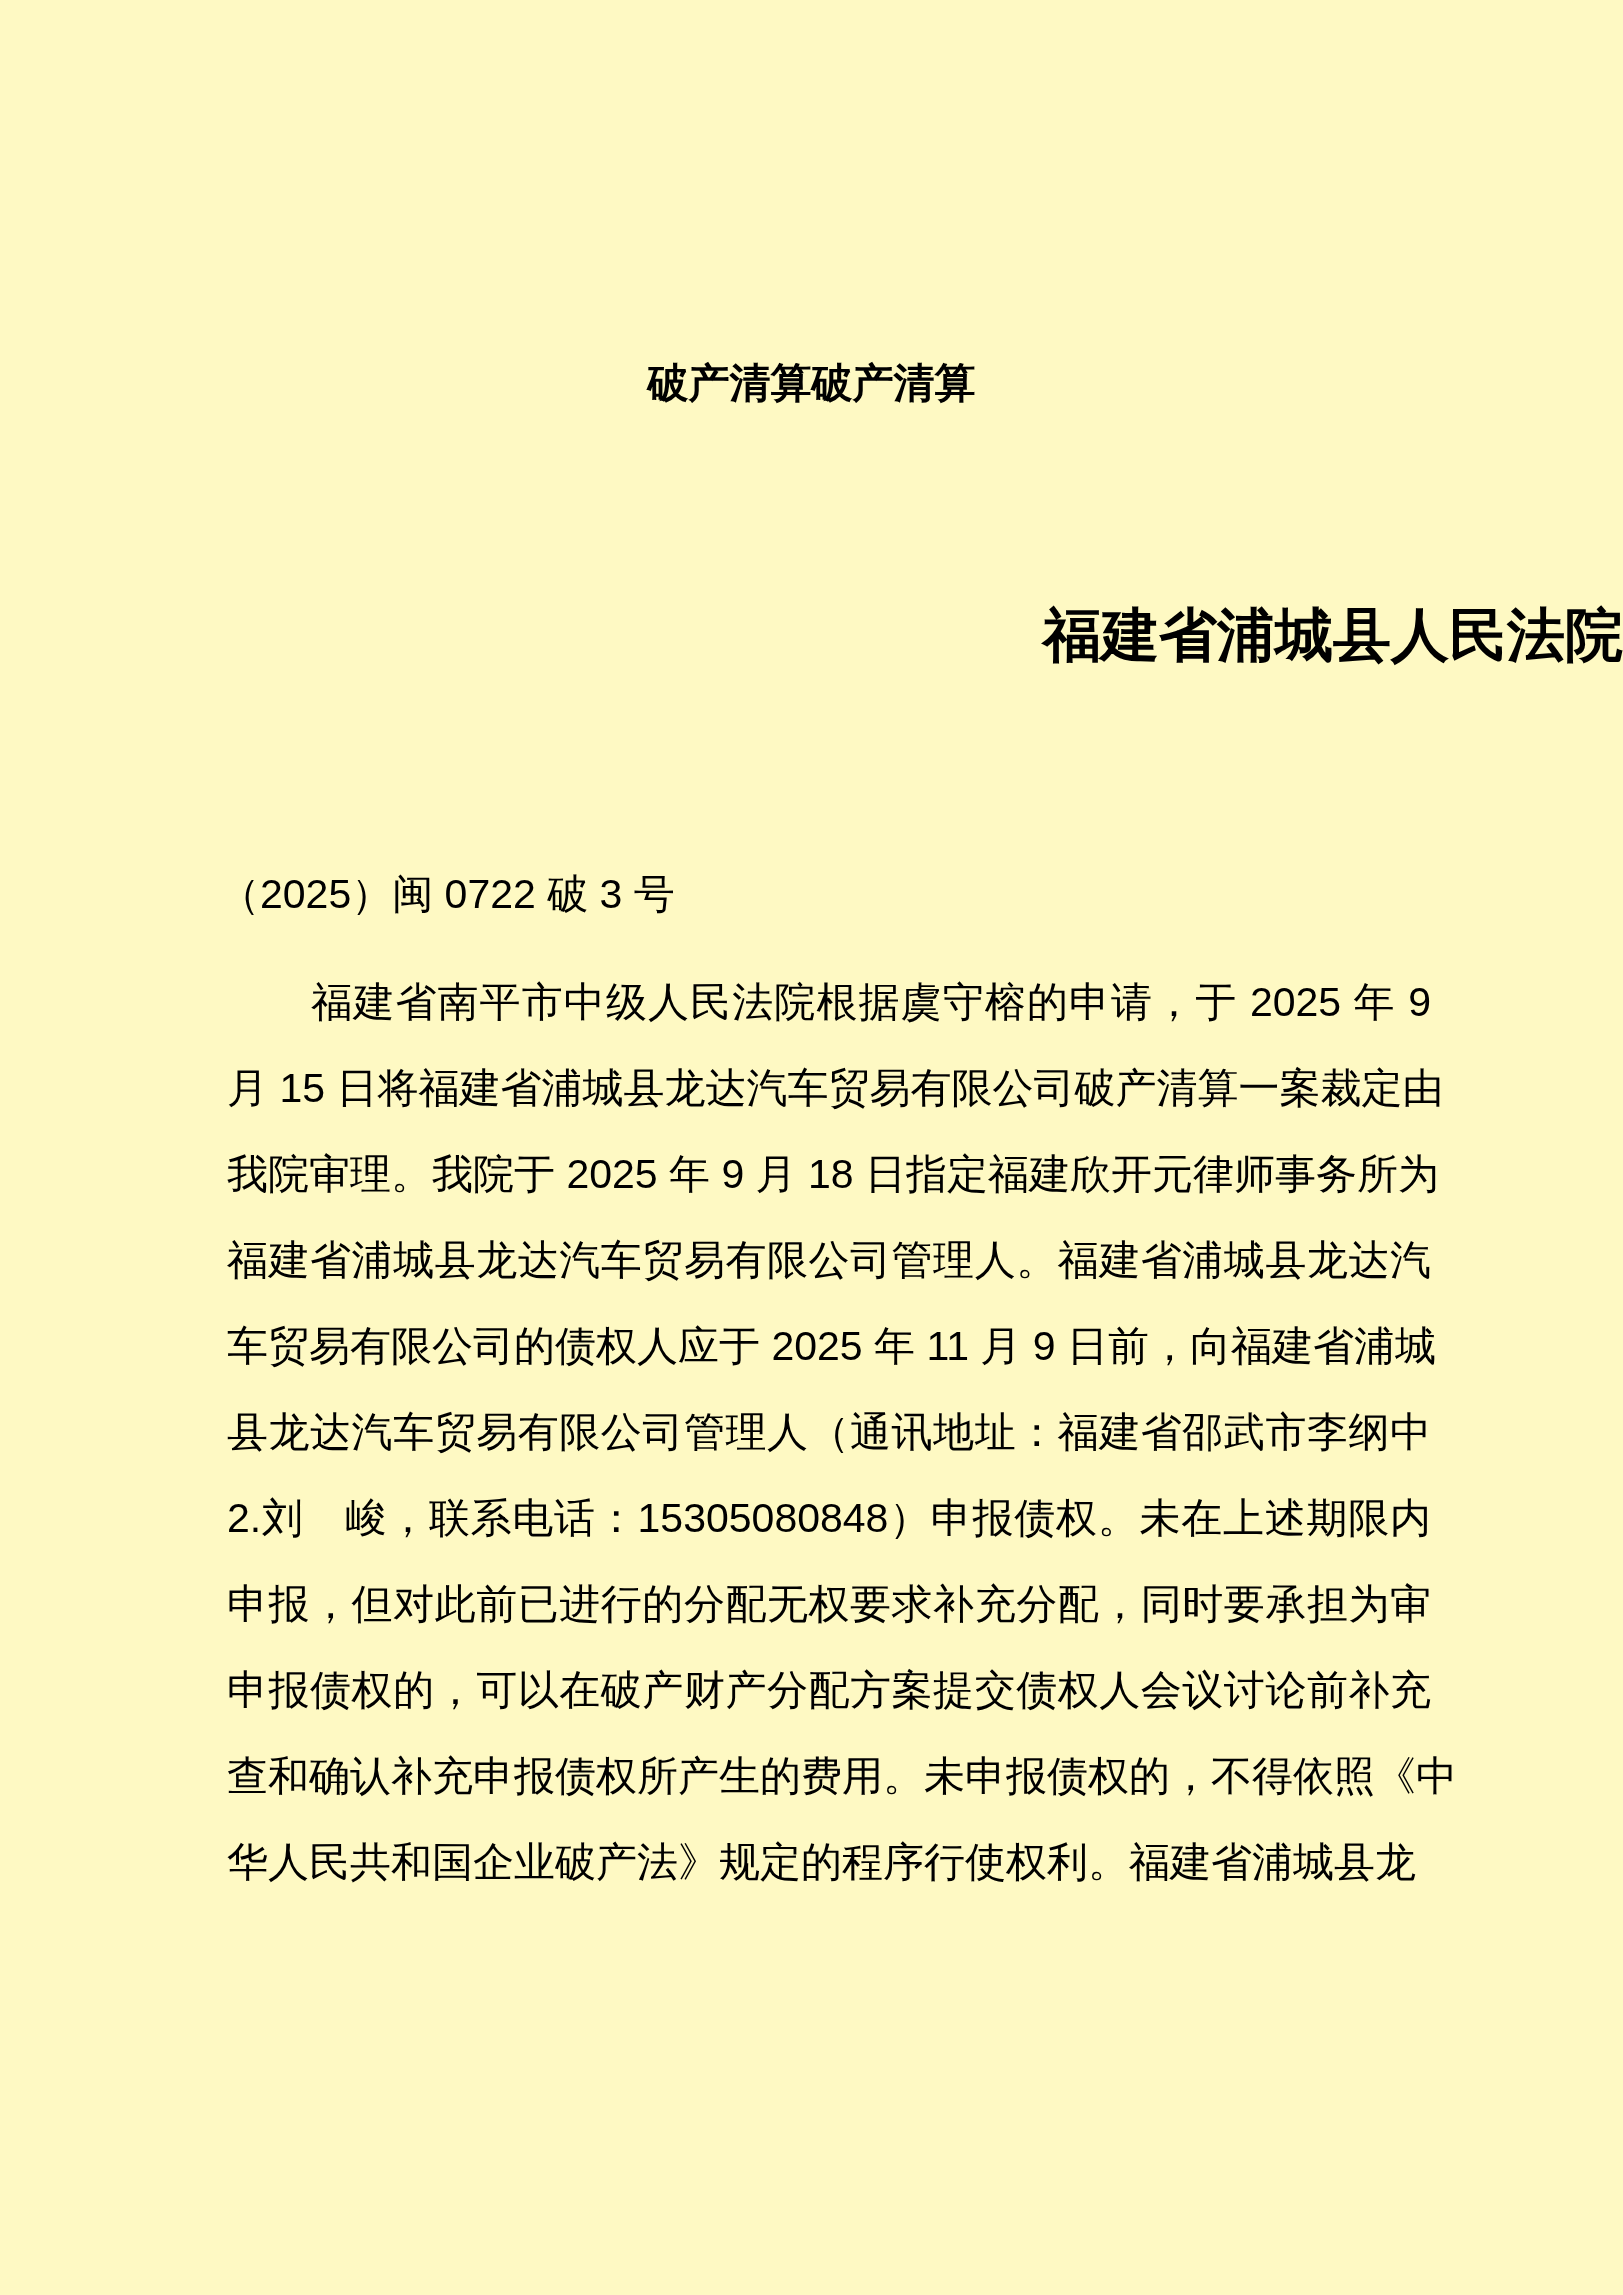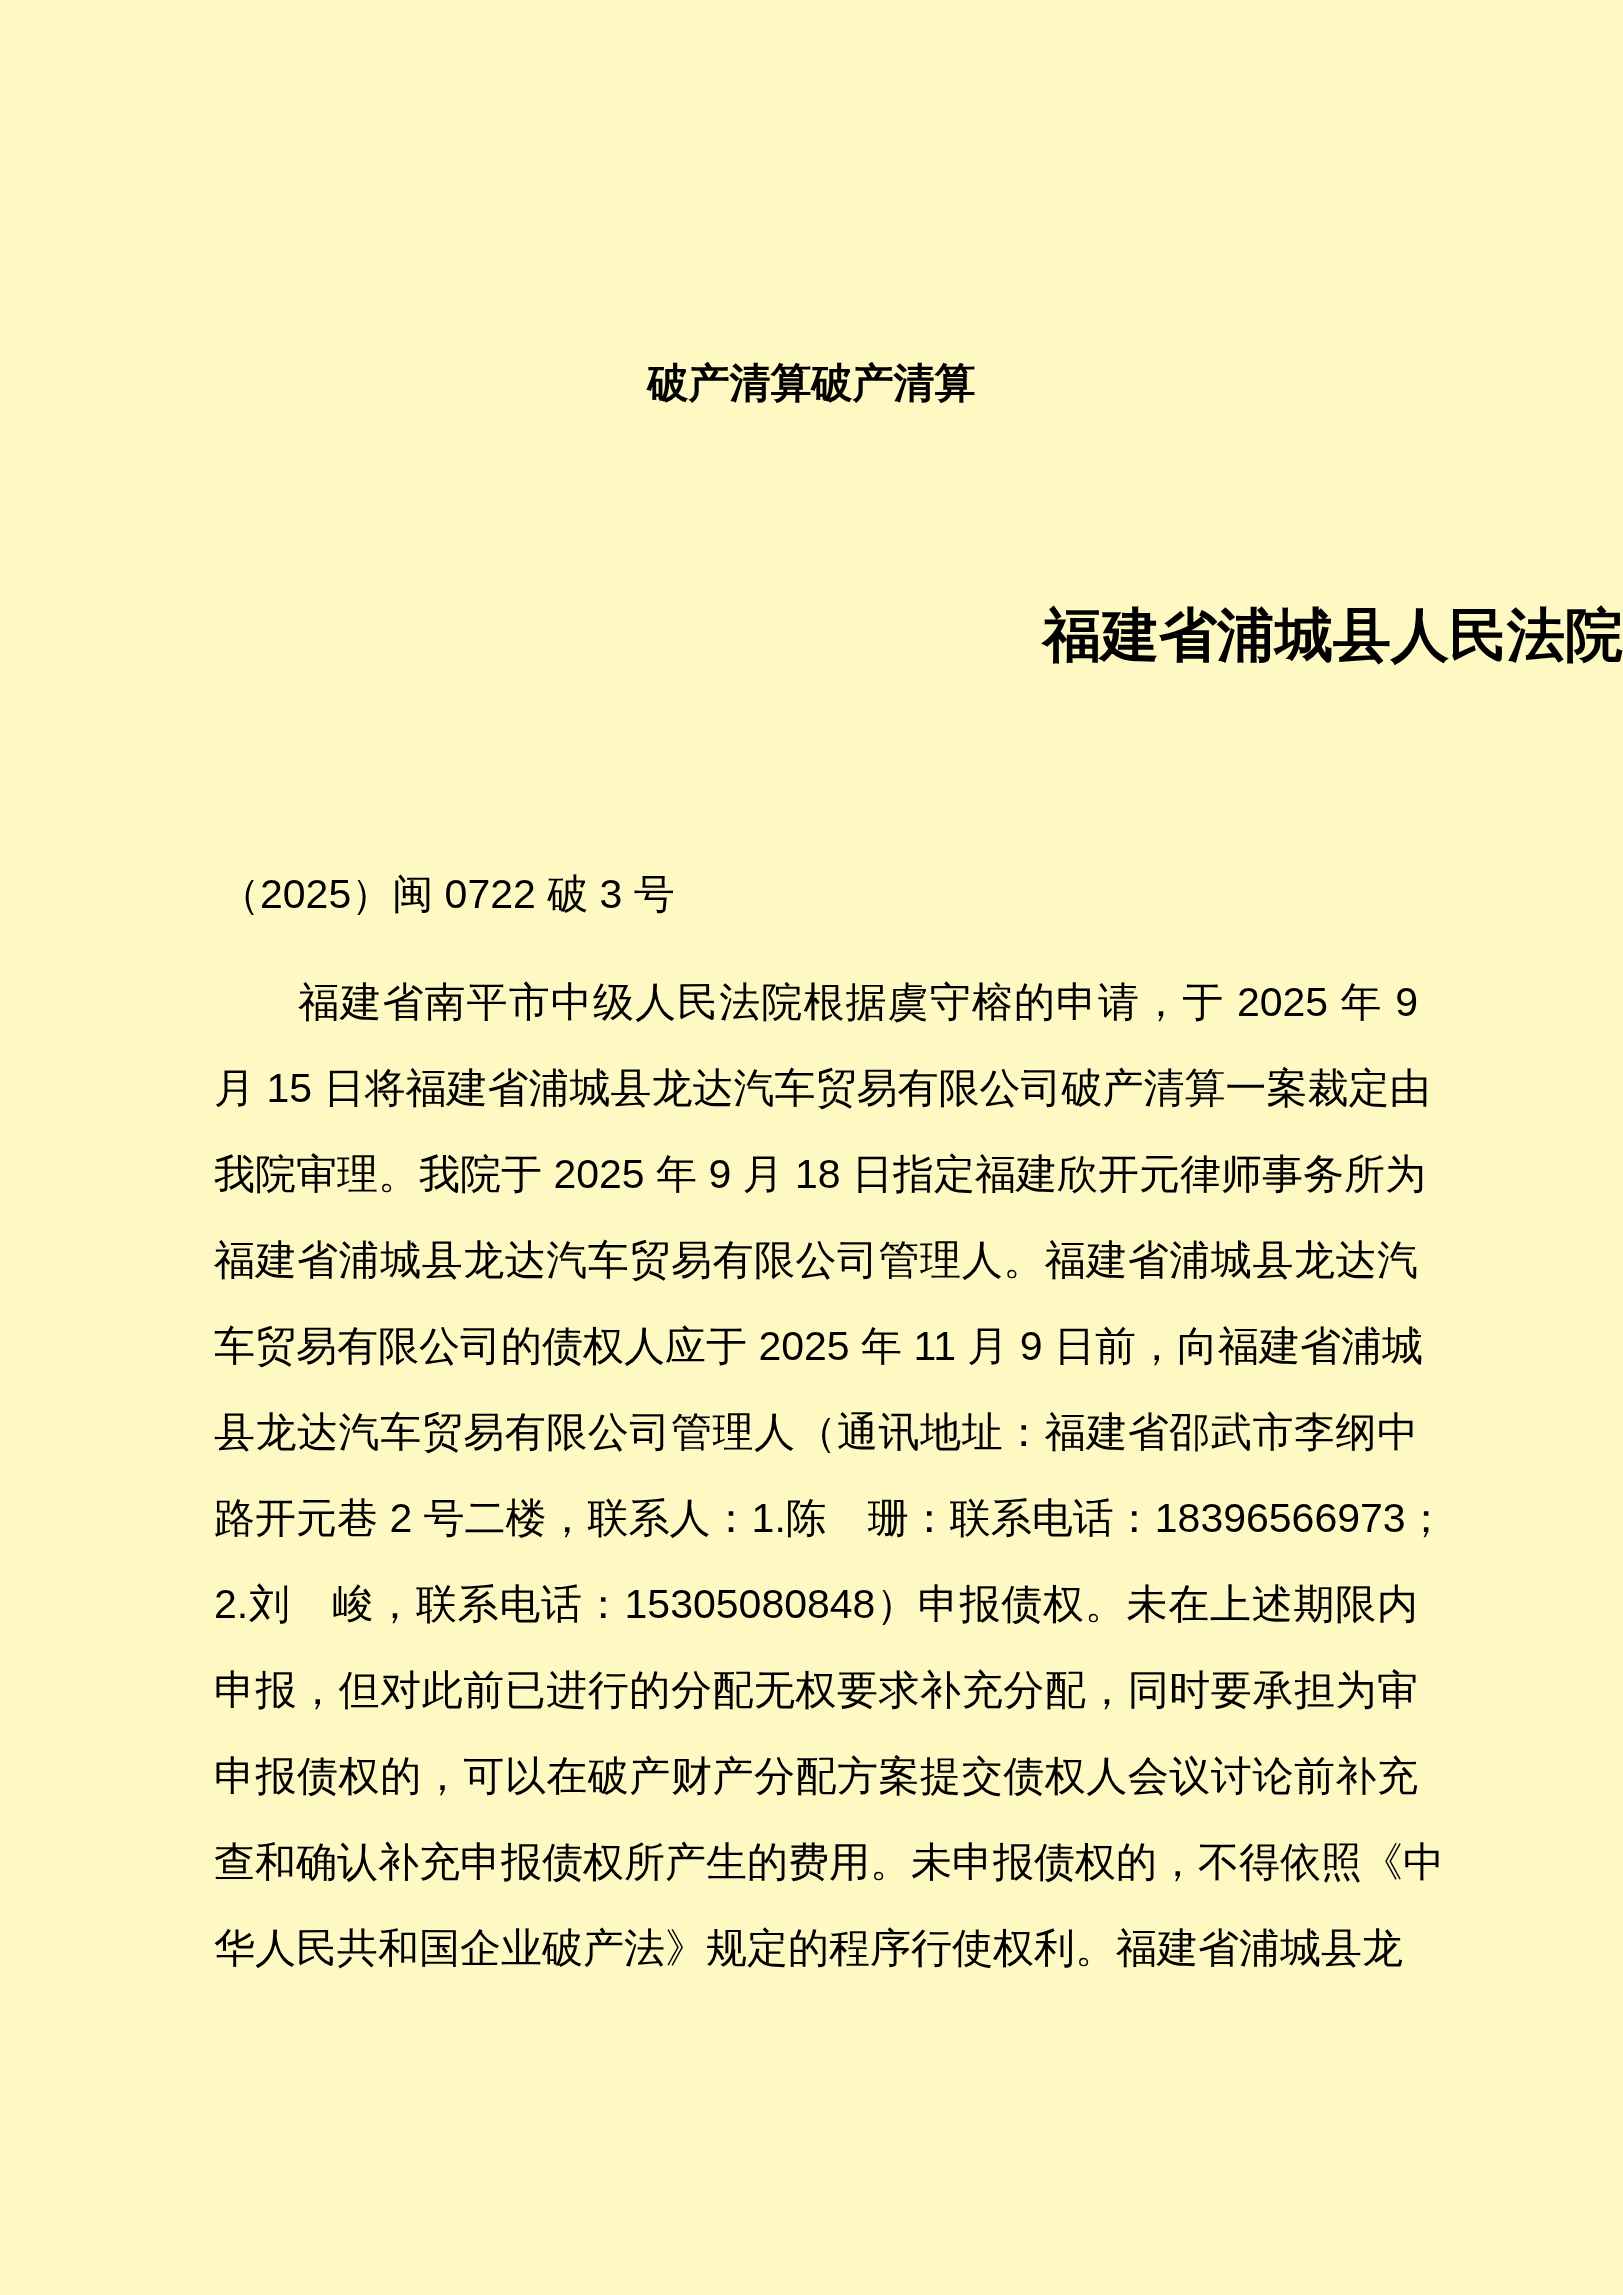--- a/index.html
+++ b/index.html
@@ -69,21 +69,21 @@
     text-align: left;
     font-size: 41px;
     font-weight: normal;
     line-height: 77px;
     white-space: pre;
   }
 
   
   .body-block {
     position: absolute;
-    left: 214px;
+    left: 227px;
     top: 959px;
     width: 1204px;
   }
   .body-line {
     font-size: 41px;
     font-weight: normal;
     line-height: 86px;
     height: 86px;
     white-space: pre;
     text-align: justify;
@@ -107,21 +107,20 @@
 
   <div class="case-number">（2025）闽 0722 破 3 号</div>
 
   <div class="body-block">
     <div class="body-line">　　福建省南平市中级人民法院根据虞守榕的申请，于 2025 年 9</div>
     <div class="body-line">月 15 日将福建省浦城县龙达汽车贸易有限公司破产清算一案裁定由</div>
     <div class="body-line">我院审理。我院于 2025 年 9 月 18 日指定福建欣开元律师事务所为</div>
     <div class="body-line">福建省浦城县龙达汽车贸易有限公司管理人。福建省浦城县龙达汽</div>
     <div class="body-line">车贸易有限公司的债权人应于 2025 年 11 月 9 日前，向福建省浦城</div>
     <div class="body-line">县龙达汽车贸易有限公司管理人（通讯地址：福建省邵武市李纲中</div>
-    <div class="body-line">路开元巷 2 号二楼，联系人：1.陈　珊：联系电话：18396566973；</div>
     <div class="body-line">2.刘　峻，联系电话：15305080848）申报债权。未在上述期限内</div>
     <div class="body-line">申报，但对此前已进行的分配无权要求补充分配，同时要承担为审</div>
     <div class="body-line">申报债权的，可以在破产财产分配方案提交债权人会议讨论前补充</div>
     <div class="body-line">查和确认补充申报债权所产生的费用。未申报债权的，不得依照《中</div>
     <div class="body-line last">华人民共和国企业破产法》规定的程序行使权利。福建省浦城县龙</div>
   </div>
 
 </div>
 
 

